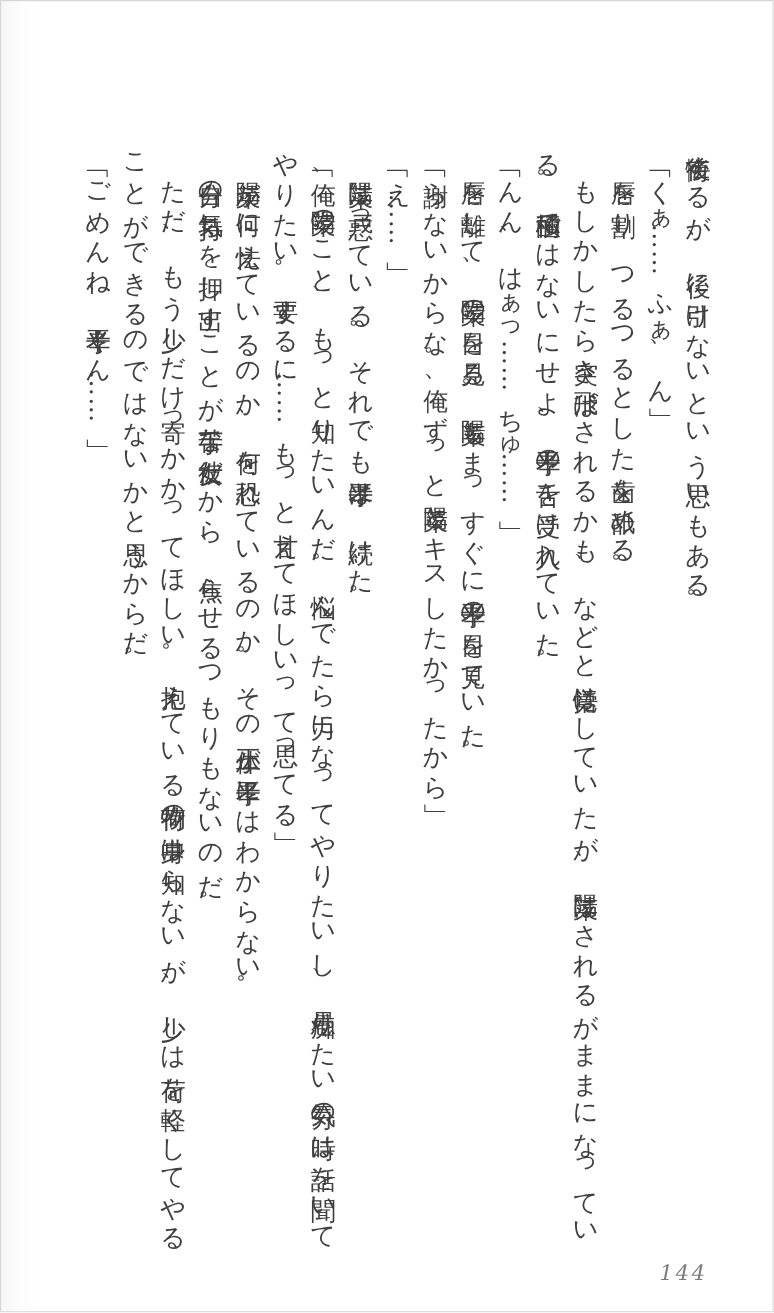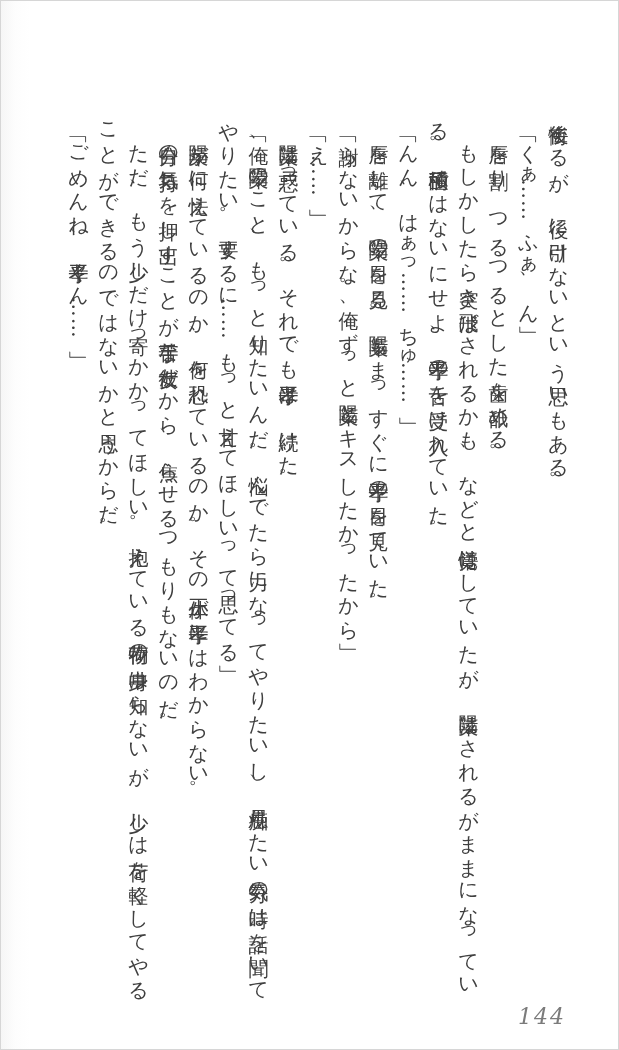--- a/index.html
+++ b/index.html
@@ -35,21 +35,21 @@
     padding: 0;
     text-indent: 0;
   }
   .text-block p.indent {
     text-indent: 21px;
   }
   .page-number {
     position: absolute;
     right: 52px;
     bottom: 20px;
-    font-size: 22px;
+    font-size: 17px;
     font-style: italic;
     letter-spacing: 2px;
     color: #7b7b7b;
     font-family: "DejaVu Serif", "Liberation Serif", serif;
   }
 </style>
 </head>
 <body>
 
 <div class="page">

